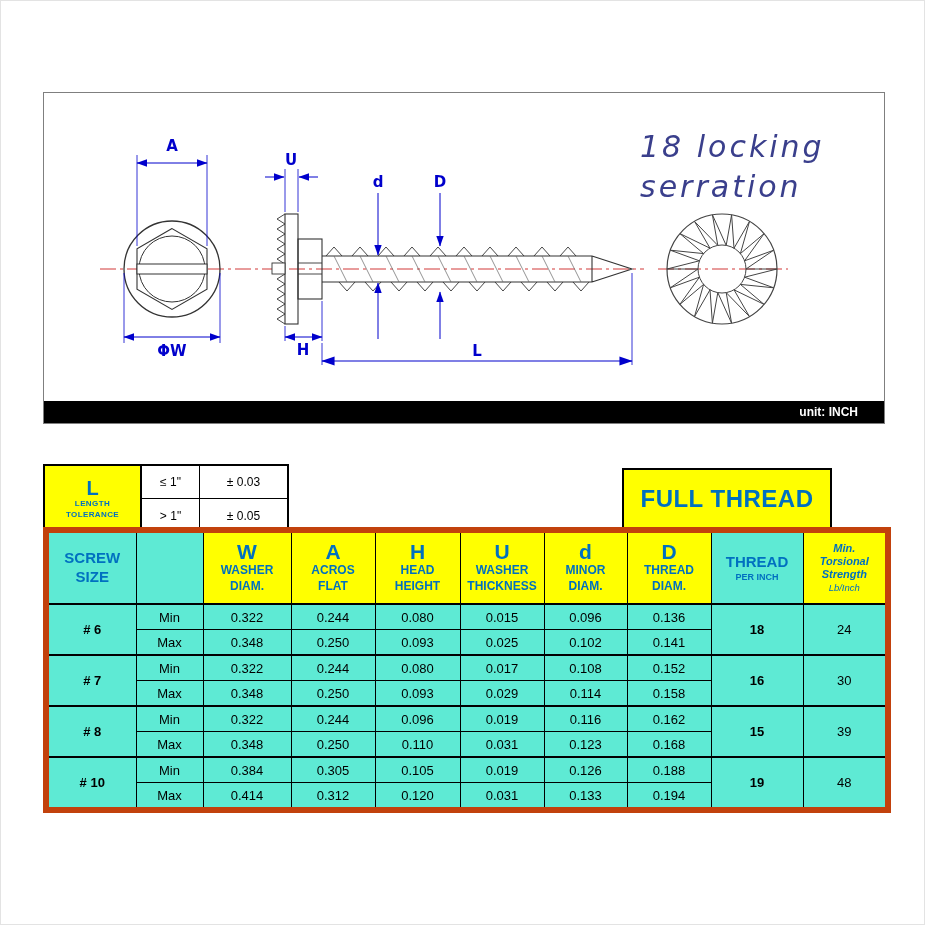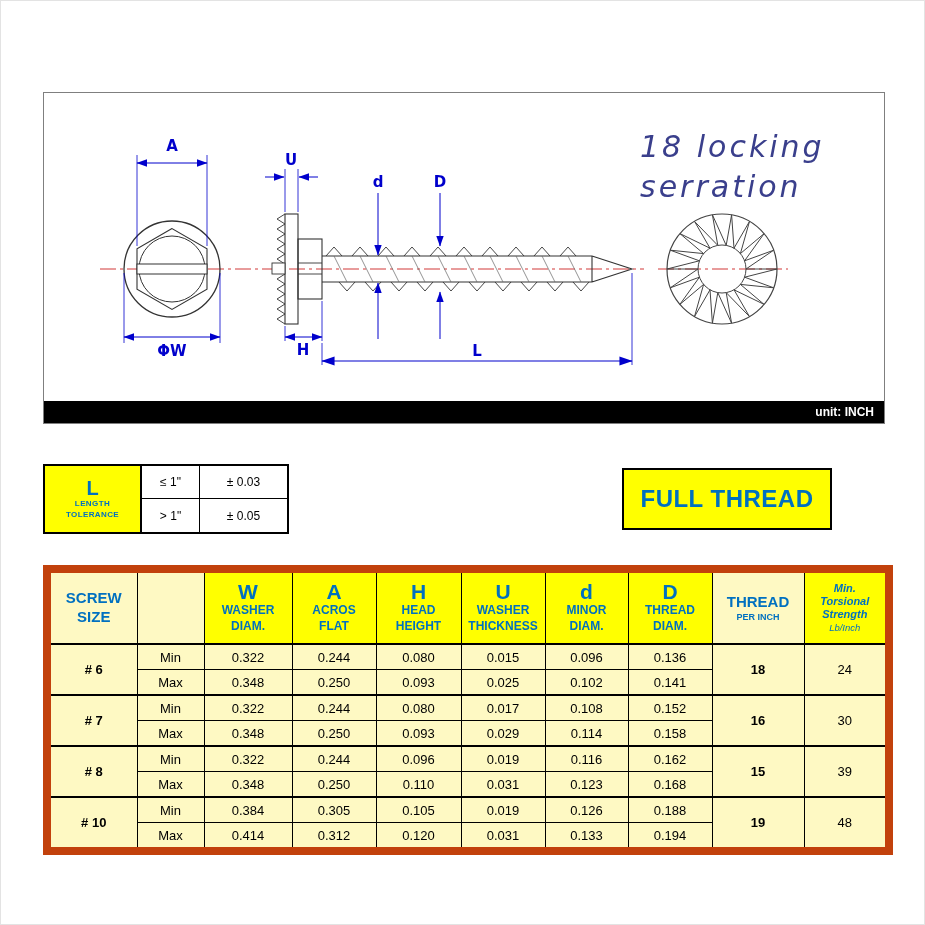--- a/index.html
+++ b/index.html
@@ -11,21 +11,21 @@
 
   
   .drawing-box{
     position:absolute;left:42px;top:91px;width:840px;height:330px;
     border:1px solid #7f7f7f;background:#fff;
   }
   .drawing-svg{position:absolute;left:0;top:0;}
   .unit-bar{
     position:absolute;left:0;bottom:0;width:100%;height:22px;background:#000;
     color:#fff;font-size:12px;font-weight:bold;display:flex;align-items:center;
-    justify-content:flex-end;padding-right:10px;box-sizing:border-box;
+    justify-content:flex-end;padding-right:26px;box-sizing:border-box;
   }
   .dim-label{fill:#0000cc;font-size:15px;font-weight:600;font-family:"DejaVu Sans",sans-serif;}
   .note-text{fill:#3a3f8c;font-size:30px;font-style:italic;letter-spacing:3px;font-family:"DejaVu Sans",sans-serif;}
 
   
   .tol-box{
     position:absolute;left:42px;top:463px;width:246px;height:70px;
     border:2px solid #000;display:flex;box-sizing:border-box;background:#fff;
   }
   .tol-left{
@@ -41,22 +41,22 @@
 
   
   .full-thread{
     position:absolute;left:621px;top:467px;width:210px;height:62px;background:#ffff00;
     border:2px solid #000;box-sizing:border-box;display:flex;align-items:center;justify-content:center;
     color:#0070c0;font-size:24px;font-weight:bold;letter-spacing:0.5px;
   }
 
   
   .spec{
-    position:absolute;left:42px;top:564px;border-collapse:collapse;table-layout:fixed;
-    border:8px solid #c2410c;background:#fef9c3;
+    position:absolute;left:42px;top:526px;border-collapse:collapse;table-layout:fixed;
+    border:6px solid #c2410c;background:#5eead4;
   }
   .spec th,.spec td{border:1px solid #000;text-align:center;vertical-align:middle;padding:0;}
   .spec thead th{border-bottom:2px solid #000;height:70px;}
   .spec tbody td{height:24px;font-size:13px;color:#000;}
   .spec tbody tr.group-start td{border-top:2px solid #000;}
   .yellow-h{background:#ffff00;}
   .h-symbol{font-size:21px;font-weight:bold;color:#0070c0;line-height:1.05;}
   .h-sub{font-size:12px;font-weight:bold;color:#0070c0;line-height:1.3;}
   .h-main{font-size:15px;font-weight:bold;color:#0070c0;line-height:1.25;}
   .h-small{font-size:9px;font-weight:bold;color:#0070c0;line-height:1.3;}

